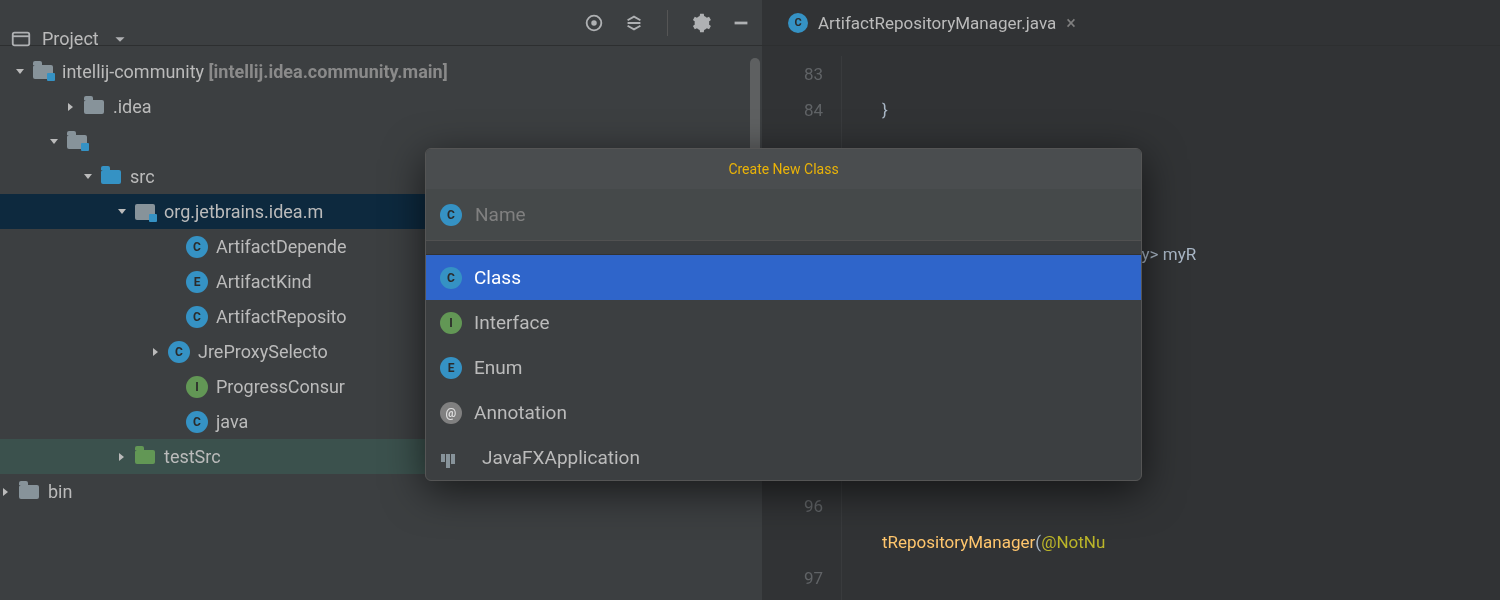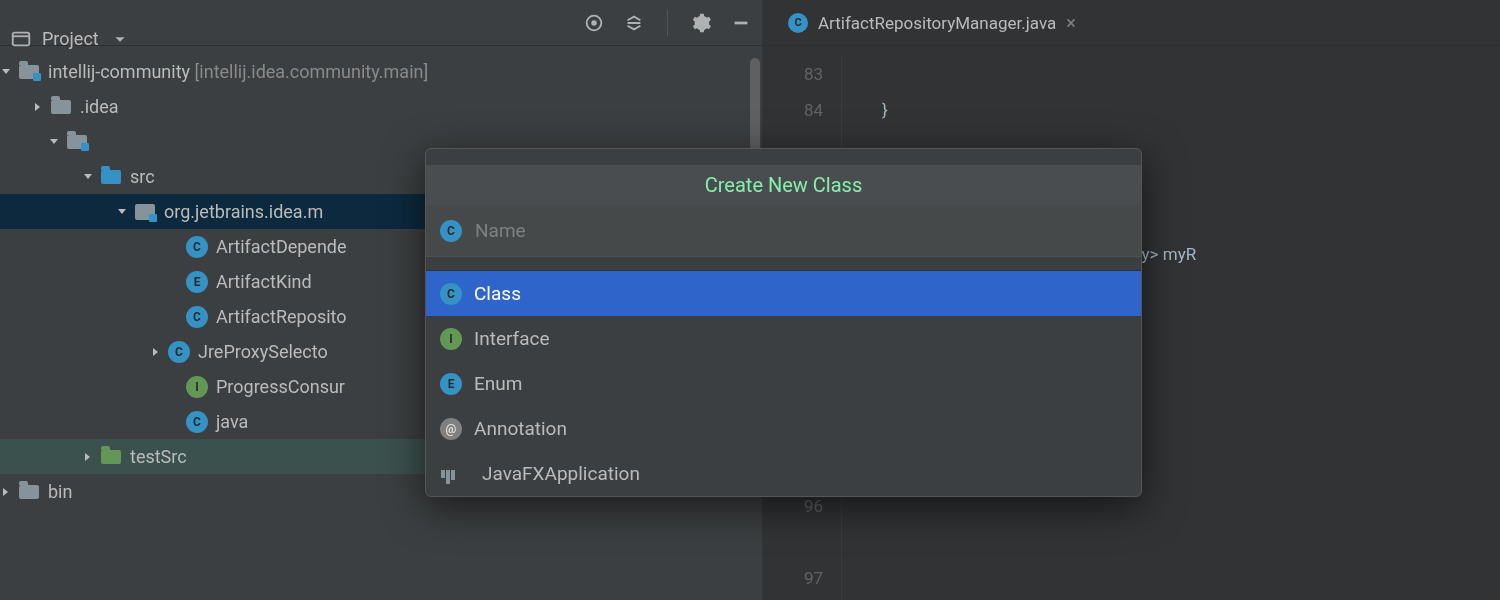--- a/index.html
+++ b/index.html
@@ -33,38 +33,38 @@
 .circ.c { background:#3592c4; }
 .circ.e { background:#3592c4; }
 .circ.i { background:#629755; }
 .circ.a { background:#808080; color:#ddd; }
 .file-icon { width:16px; height:20px; background:#87939a; border-radius:2px; position:relative; }
 .file-icon::after { content:""; position:absolute; top:0; right:0; width:6px; height:6px; background:#3c3f41; border-radius:0 0 0 2px; }
 .jfx { width:20px; height:20px; display:flex; align-items:flex-end; }
 .jfx .bars { display:flex; gap:1px; }
 .jfx .bars span { width:4px; background:#87939a; }
 .jfx .bars span:nth-child(1){height:8px;} .jfx .bars span:nth-child(2){height:14px;} .jfx .bars span:nth-child(3){height:10px;}
-.mod { color:#8a8a8a; font-weight:400; }
+.mod { color:#8a8a8a; font-weight:700; }
 
 .scrollbar { position:absolute; right:0; top:46px; width:14px; height:554px; background:#3c3f41; }
 .scroll-thumb { position:absolute; top:12px; left:2px; width:10px; height:110px; background:#5e6061; border-radius:5px; }
 
 .editor-area { position:absolute; left:762px; top:0; right:0; height:600px; background:#313335; }
 .tabs { height:46px; display:flex; align-items:center; border-bottom:1px solid #2d2f30; padding-left:14px; gap:10px; }
 .tab { height:42px; display:flex; align-items:center; gap:10px; padding:0 12px; color:#bbbbbb; font-size:17px; cursor:pointer; }
 .tab .close { color:#808080; font-size:18px; }
 .ed-body { display:flex; font-family:"Menlo","Consolas",monospace; font-size:17px; padding-top:10px; }
 .gutter { width:80px; text-align:right; color:#606366; padding-right:18px; line-height:36px; position:relative; border-right:1px solid #393b3d;}
 .code { flex:1; color:#a9b7c6; line-height:36px; padding-left:40px; white-space:pre; }
 .kw { color:#cc7832; }
 .ann { color:#bbb529; }
 .fn { color:#ffc66d; }
 
 .dialog { position:absolute; left:425px; top:148px; width:717px; background:#3c3f41; box-shadow:0 10px 40px rgba(0,0,0,.6); border:1px solid #555; border-radius:6px; overflow:hidden; }
-.dlg-title { height:40px; display:flex; align-items:center; justify-content:center; background:#4a4d4f; color:#86efac; font-size:20px;margin-top:16px; }
+.dlg-title { height:40px; display:flex; align-items:center; justify-content:center; background:#4a4d4f; color:#eab308; font-size:14px; }
 .dlg-input { height:52px; display:flex; align-items:center; padding:0 14px; border-bottom:1px solid #515151; background:#45494a; }
 .dlg-input input { flex:1; background:transparent; border:none; outline:none; color:#bbbbbb; font-size:19px; margin-left:13px; }
 .dlg-input input::placeholder { color:#808080; }
 .dlg-sep { height:14px; background:#3c3f41; border-bottom:1px solid #323232;}
 .dlg-item { height:45px; display:flex; align-items:center; padding:0 14px; gap:12px; color:#bbbbbb; font-size:19px; cursor:pointer; }
 .dlg-item.selected { background:#2f65ca; color:#ffffff; }
 </style>
 </head>
 <body>
 
@@ -104,32 +104,32 @@
         </span>
       <span class="hdr-icon">
           <svg viewBox="0 0 24 24" stroke="currentColor" stroke-width="3">
             <path d="M5 12h14"></path>
           </svg>
         </span>
     </div>
   </div>
 
   <div class="tree">
-    <div class="tree-row" style="">
+    <div class="tree-row" style="padding-left:14px">
       <span class="arrow">
           <svg viewBox="0 0 10 10" fill="currentColor">
             <path d="M1 2l4 5 4-5z"></path>
           </svg>
         </span>
       <span class="ticon">
           <span class="folder root"></span>
         </span>
       <span>intellij-community</span>&nbsp;<span class="mod">[intellij.idea.community.main]</span>
     </div>
-    <div class="tree-row" style="padding-left:32px">
+    <div class="tree-row" style="padding-left:65px">
       <span class="arrow">
           <svg viewBox="0 0 10 10" fill="currentColor">
             <path d="M2 1l5 4-5 4z"></path>
           </svg>
         </span>
       <span class="ticon">
           <span class="folder"></span>
         </span>
         <span>.idea</span>
     </div>
@@ -199,21 +199,21 @@
           <span class="circ i">I</span>
         </span>
         <span>ProgressConsur</span>
       </div>
     <div class="tree-row" style="padding-left:186px">
         <span class="ticon">
           <span class="circ c">C</span>
         </span>
         <span>java</span>
       </div>
-    <div class="tree-row test" style="padding-left:82px">
+    <div class="tree-row test" style="padding-left:116px">
       <span class="arrow">
           <svg viewBox="0 0 10 10" fill="currentColor">
             <path d="M2 1l5 4-5 4z"></path>
           </svg>
         </span>
       <span class="ticon">
           <span class="folder green"></span>
         </span>
         <span>testSrc</span>
     </div>
@@ -261,20 +261,21 @@
       <div>&nbsp;</div>
       <div>97</div>
     </div>
     <div class="code">
 <div><span>}</span></div>
 <div>&nbsp;</div>
 <div><span class="kw">private final </span><span>List&lt;RemoteRepository&gt; myR</span></div>
 <div>&nbsp;</div>
 <div><span class="fn">tRepositoryManager</span><span>(</span><span class="ann">@NotNu</span></div>
 <div>&nbsp;</div>
+<div><span class="fn">tRepositoryManager</span><span>(</span><span class="ann">@NotNu</span></div>
 <div></div>
 
 
 
 
 
 
 
     </div>
   </div>

